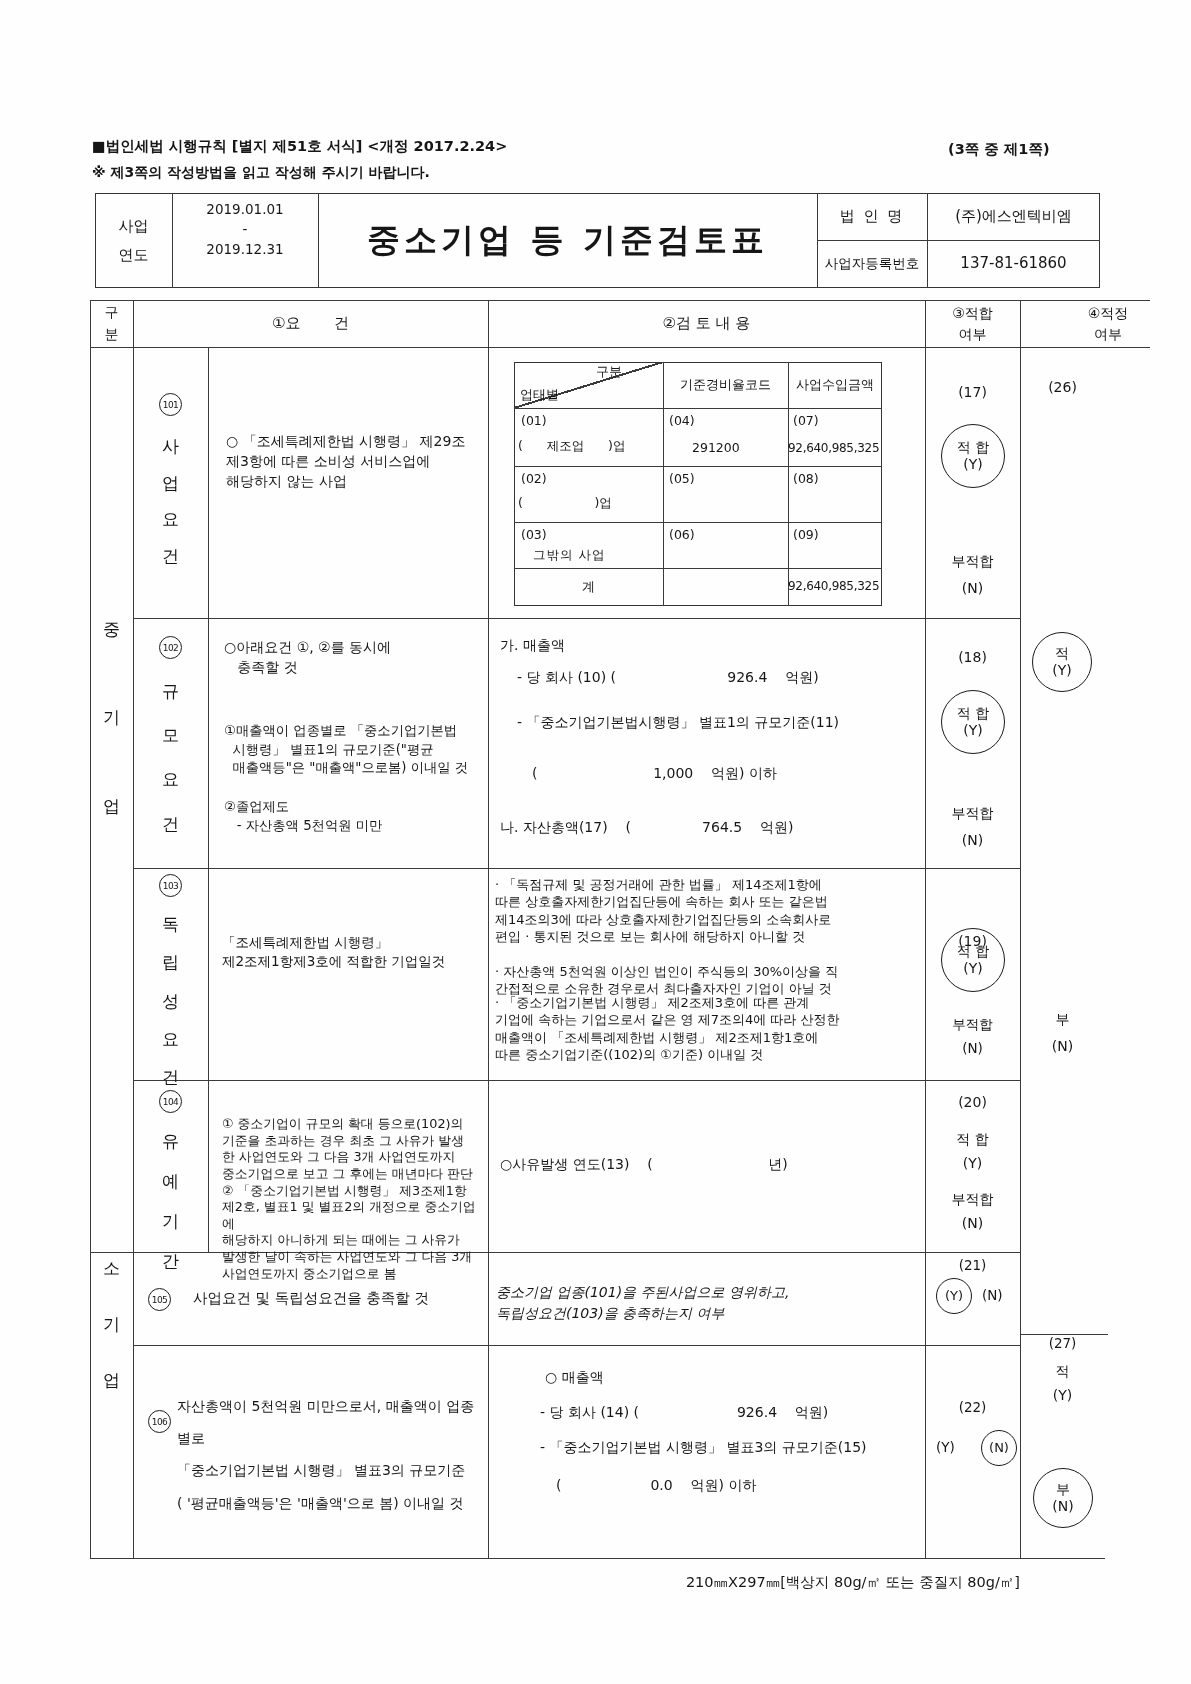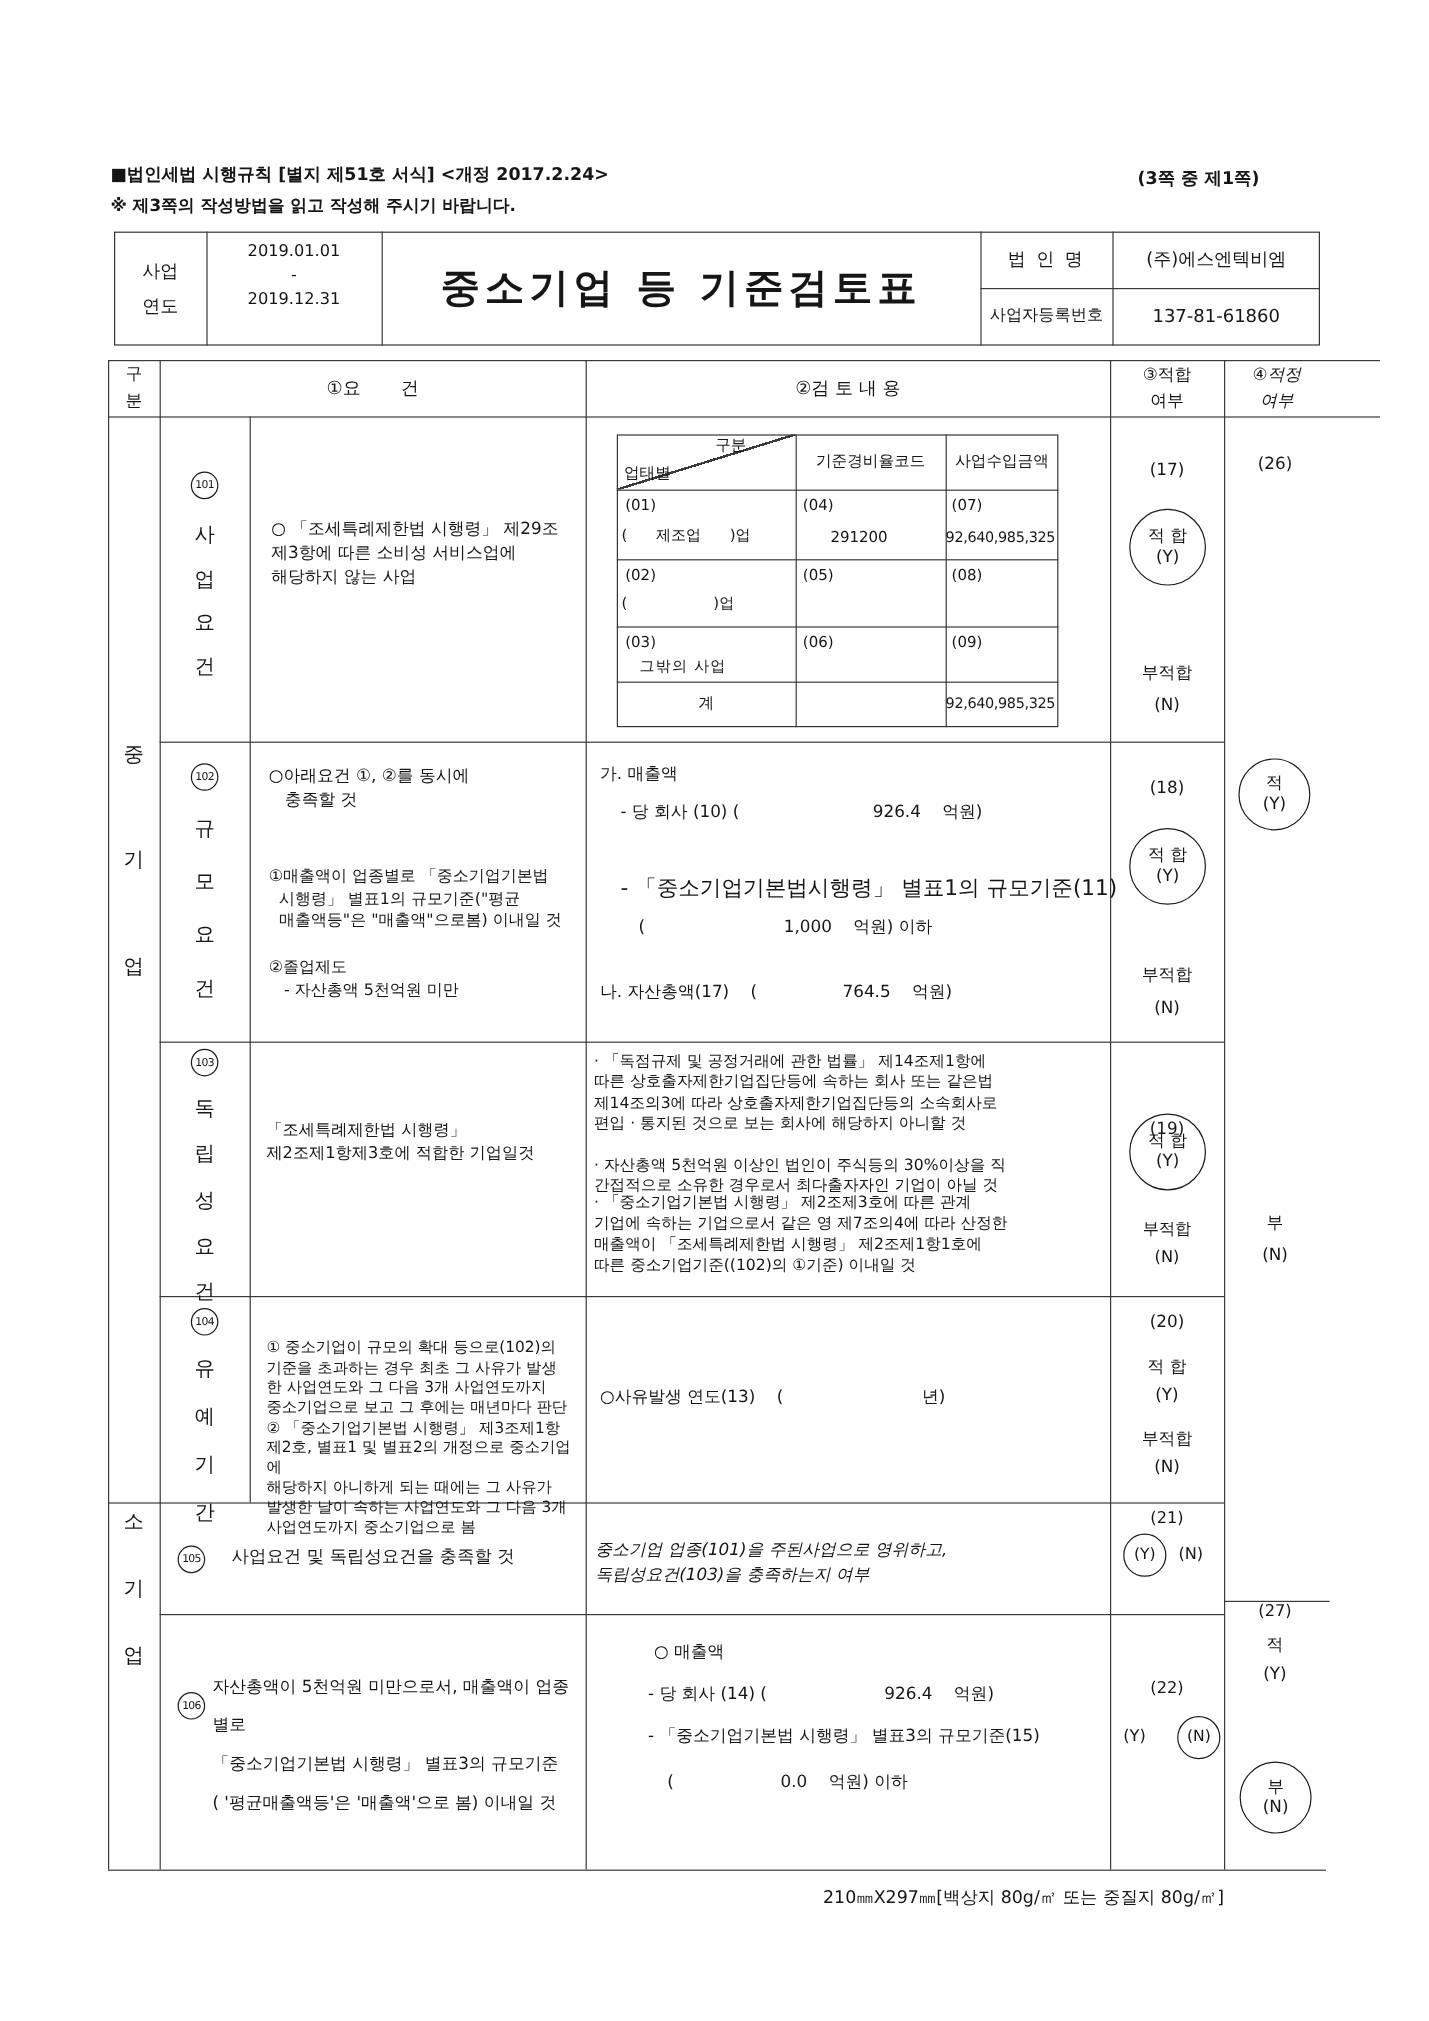--- a/index.html
+++ b/index.html
@@ -64,21 +64,21 @@
   <div class="vl" style="left:488px;top:300px;height:1258px;"></div>
   <div class="vl" style="left:925px;top:300px;height:1258px;"></div>
   <div class="vl" style="left:1020px;top:300px;height:1258px;"></div>
 
   <div class="t c" style="left:90px;top:300px;width:43px;height:47px;font-size:14px;white-space:pre-line;line-height:1.55;">구
 분</div>
   <div class="t c" style="left:133px;top:300px;width:355px;height:47px;font-size:15px;">①요       건</div>
   <div class="t c" style="left:488px;top:300px;width:437px;height:47px;font-size:15px;">②검 토 내 용</div>
   <div class="t c" style="left:925px;top:300px;width:95px;height:47px;font-size:14px;white-space:pre-line;line-height:1.5;">③적합
 여부</div>
-  <div class="t c" style="left:1020px;top:300px;width:88px;height:47px;font-size:14px;white-space:pre-line;line-height:1.5;font-style:italic;">④적정
+  <div class="t c" style="left:1064px;top:300px;width:88px;height:47px;font-size:14px;white-space:pre-line;line-height:1.5;">④적정
 여부</div>
 
   <div class="t" style="left:90px;top:585px;width:43px;text-align:center;font-size:17px;white-space:pre-line;line-height:5.2;">중
 기
 업</div>
   <div class="t" style="left:90px;top:1240px;width:43px;text-align:center;font-size:17px;white-space:pre-line;line-height:3.3;">소
 기
 업</div>
 
   <div class="vstack" style="left:133px;top:393px;width:75px;gap:12px;">
@@ -147,21 +147,21 @@
   <div class="t" style="left:224px;top:638px;width:258px;font-size:14px;">○아래요건 ①, ②를 동시에
    충족할 것</div>
   <div class="t" style="left:224px;top:722px;width:260px;font-size:13.3px;line-height:1.4;">①매출액이 업종별로 「중소기업기본법
   시행령」 별표1의 규모기준("평균
   매출액등"은 "매출액"으로봄) 이내일 것</div>
   <div class="t" style="left:224px;top:798px;width:258px;font-size:13.3px;line-height:1.4;">②졸업제도
    - 자산총액 5천억원 미만</div>
 
   <div class="t" style="left:500px;top:636px;font-size:14px;">가. 매출액</div>
   <div class="t" style="left:517px;top:668px;font-size:14px;">- 당 회사 (10) (                         926.4    억원)</div>
-  <div class="t" style="left:517px;top:728px;font-size:18px;">- 「중소기업기본법시행령」 별표1의 규모기준(11)</div>
+  <div class="t" style="left:517px;top:713px;font-size:14px;">- 「중소기업기본법시행령」 별표1의 규모기준(11)</div>
   <div class="t" style="left:532px;top:764px;font-size:14px;">(                          1,000    억원) 이하</div>
   <div class="t" style="left:500px;top:818px;font-size:14px;">나. 자산총액(17)    (                764.5    억원)</div>
 
   <div class="t" style="left:925px;top:648px;width:95px;text-align:center;">(18)</div>
   <div class="circle" style="left:941px;top:690px;width:62px;height:62px;font-size:14px;">적 합
 (Y)</div>
   <div class="t" style="left:925px;top:800px;width:95px;text-align:center;white-space:pre-line;line-height:1.9;">부적합
 (N)</div>
 
   <div class="vstack" style="left:133px;top:874px;width:75px;gap:8px;">

